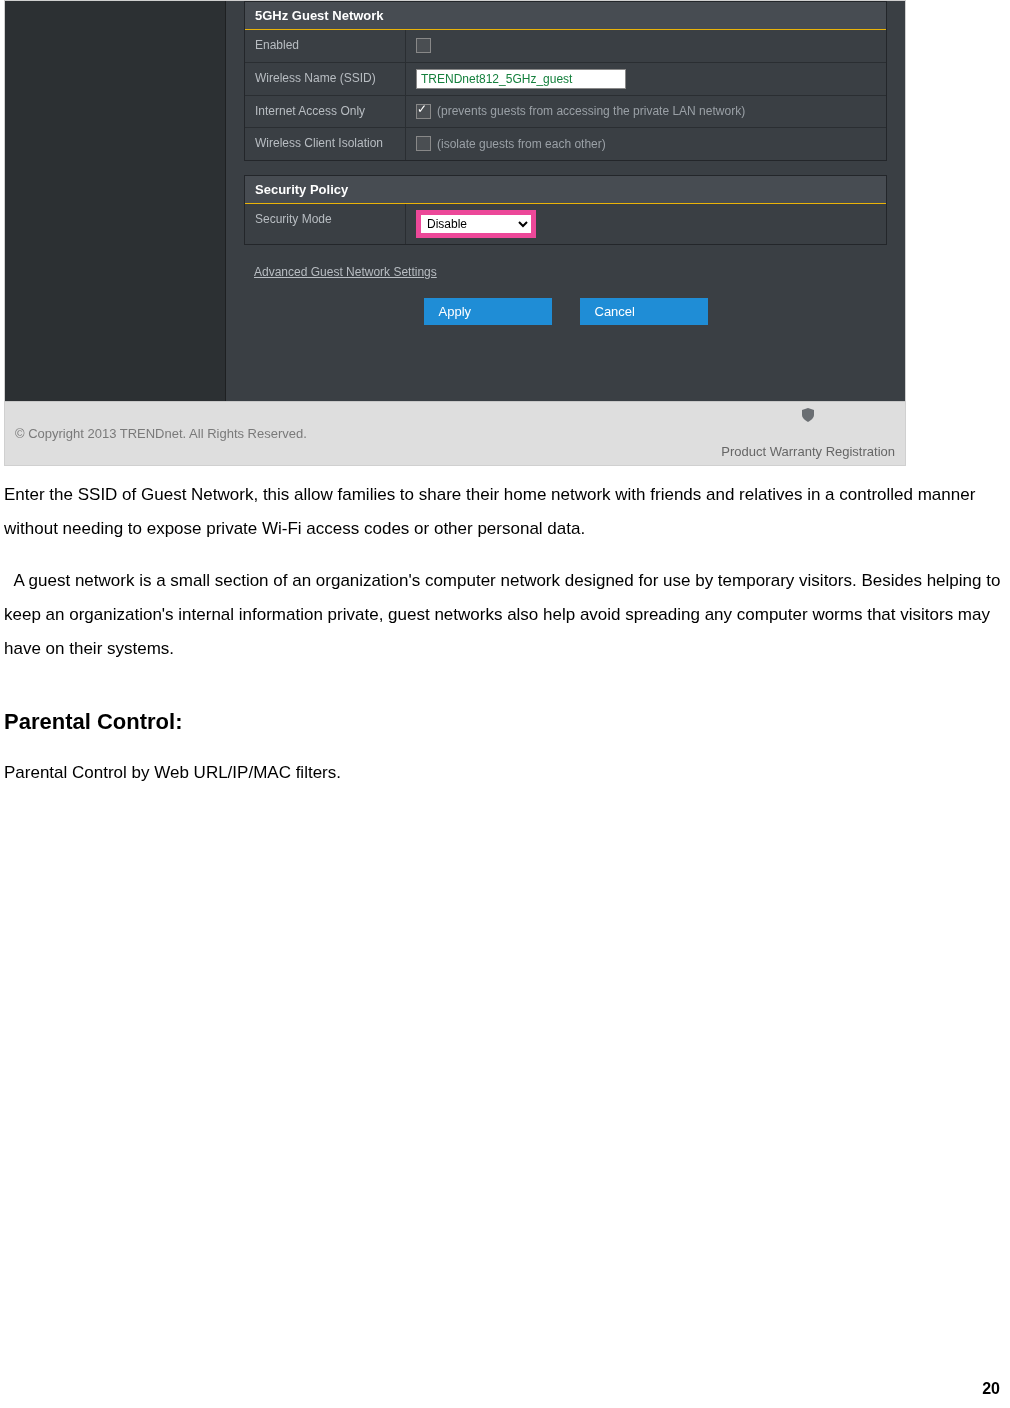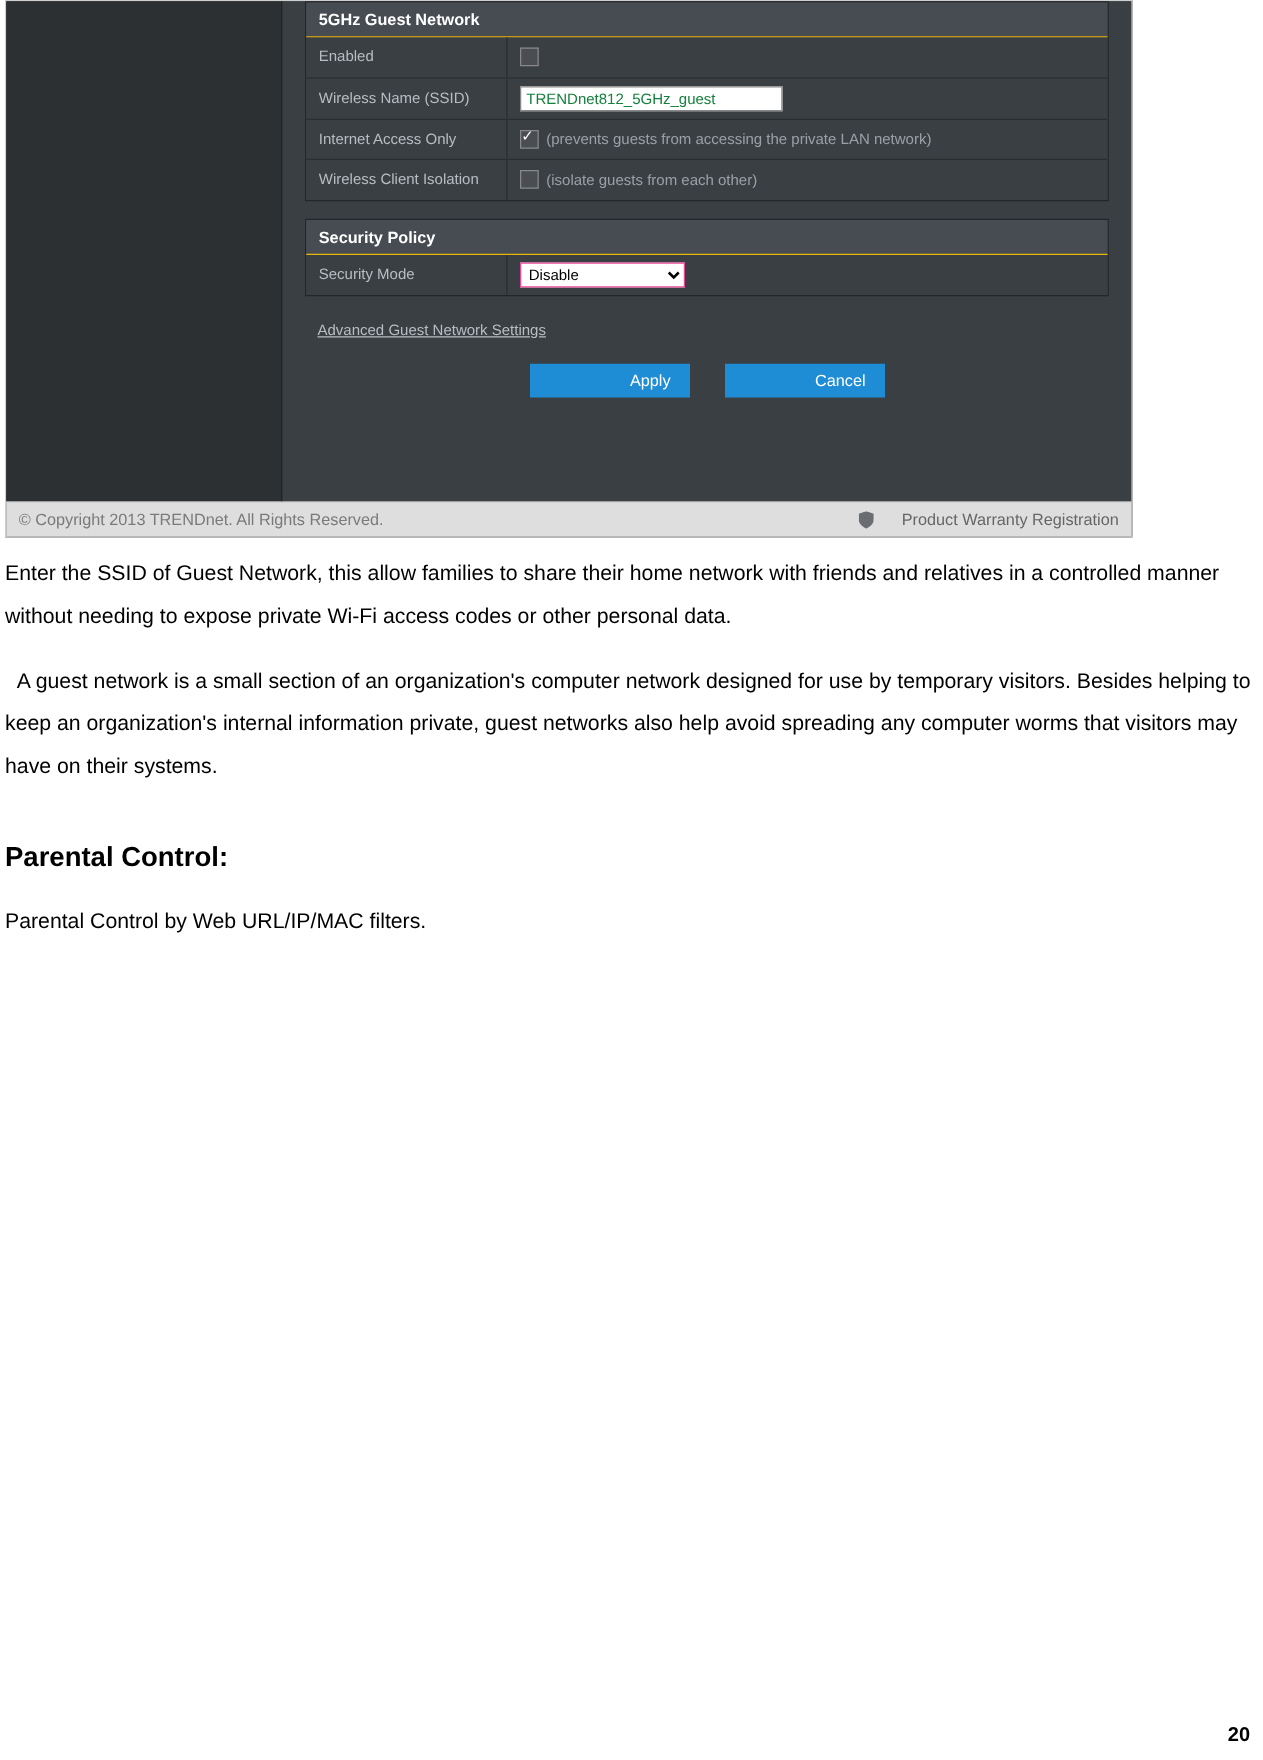--- a/index.html
+++ b/index.html
@@ -9,28 +9,28 @@
   .sidebar{width:220px;background:#2c3033;min-height:400px;border-right:1px solid #1e2022;}
   .content{flex:1;background:#3a3f44;padding:0 18px 30px 18px;}
   .panel{border:1px solid #23262a;margin-top:0;margin-bottom:14px;}
   .panel-header{background:#474c52;color:#fff;font-weight:bold;font-size:13px;padding:6px 10px;border-bottom:1px solid #eab308;}
   .row{display:flex;border-bottom:1px solid #2a2e32;background:#3a3f44;}
   .row:last-child{border-bottom:none;}
   .lbl{width:140px;padding:8px 10px;color:#b8bdc2;font-size:12px;line-height:1.3;border-right:1px solid #2a2e32;}
   .val{flex:1;padding:6px 10px;color:#b8bdc2;font-size:12px;display:flex;align-items:center;gap:6px;}
   .val .note{color:#9aa0a6;}
   input[type=text].ssid{background:#fff;border:1px solid #888;font-size:12px;padding:2px 4px;width:200px;color:#15803d;}
-  select.secmode{background:#fff;border:1px solid #ec4899;font-size:12px;padding:1px 2px;width:132px;color:#000;}
+  select.secmode{background:#fff;border:5px solid #ec4899;font-size:12px;padding:1px 2px;width:120px;color:#000;}
   .chk{width:13px;height:13px;border:1px solid #888;background:#4a4e52;display:inline-block;position:relative;}
   .chk.checked::after{content:"✓";position:absolute;top:-3px;left:0;color:#fff;font-size:12px;}
   .adv-link{color:#b8bdc2;font-size:12px;text-decoration:underline;margin:6px 0 0 10px;display:inline-block;cursor:pointer;}
   .btn-row{display:flex;justify-content:center;gap:28px;margin-top:18px;}
-  .btn{background:#1f8dd6;color:#fff;border:none;padding:6px 15px;width:128px;font-size:13px;cursor:pointer;text-align:right;}
+  .btn{background:#1f8dd6;color:#fff;border:none;padding:6px 15px;width:128px;font-size:13px;cursor:pointer;text-align:left;}
   .footer-bar{background:#dedede;color:#7a7a7a;font-size:13px;padding:6px 10px;display:flex;justify-content:space-between;align-items:center;border-top:1px solid #c8c8c8;}
-  .footer-bar .right{display:flex;align-items:center;gap:22px;color:#666;}
+  .footer-bar .right{display:flex;align-items:center;gap:22px;color:#666;flex-direction:column;}
   .shield{width:12px;height:14px;display:inline-block;}
   .doc-text{font-size:17px;line-height:2.0;color:#000;margin-top:6px;}
   .doc-text p{margin:12px 0 18px 0;}
   h2.section{font-size:22px;font-weight:bold;margin:34px 0 8px 0;}
   .page-num{position:absolute;bottom:10px;right:10px;font-weight:bold;font-size:16px;text-align:center;}
 </style>
 </head>
 <body>
 <div class="page">
 

